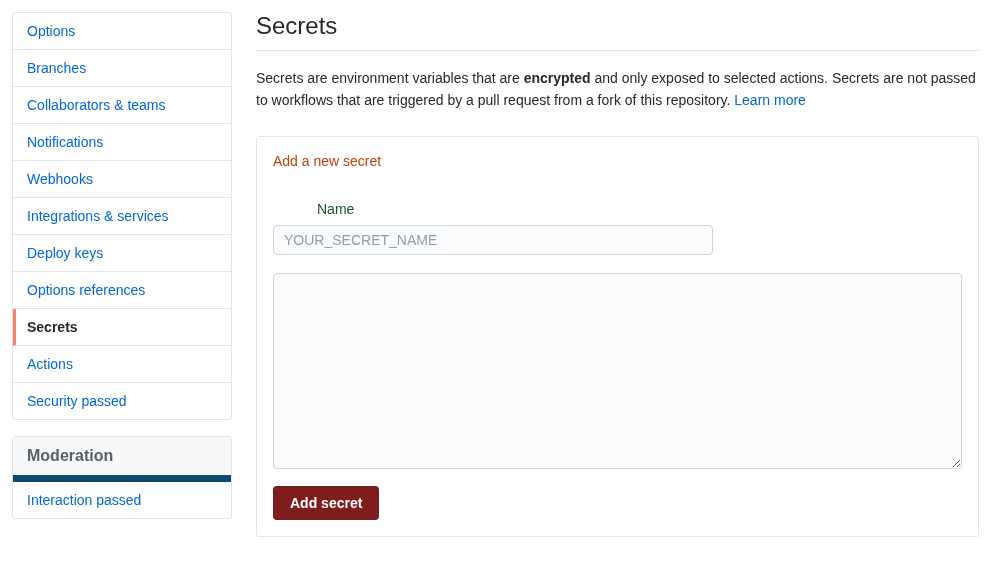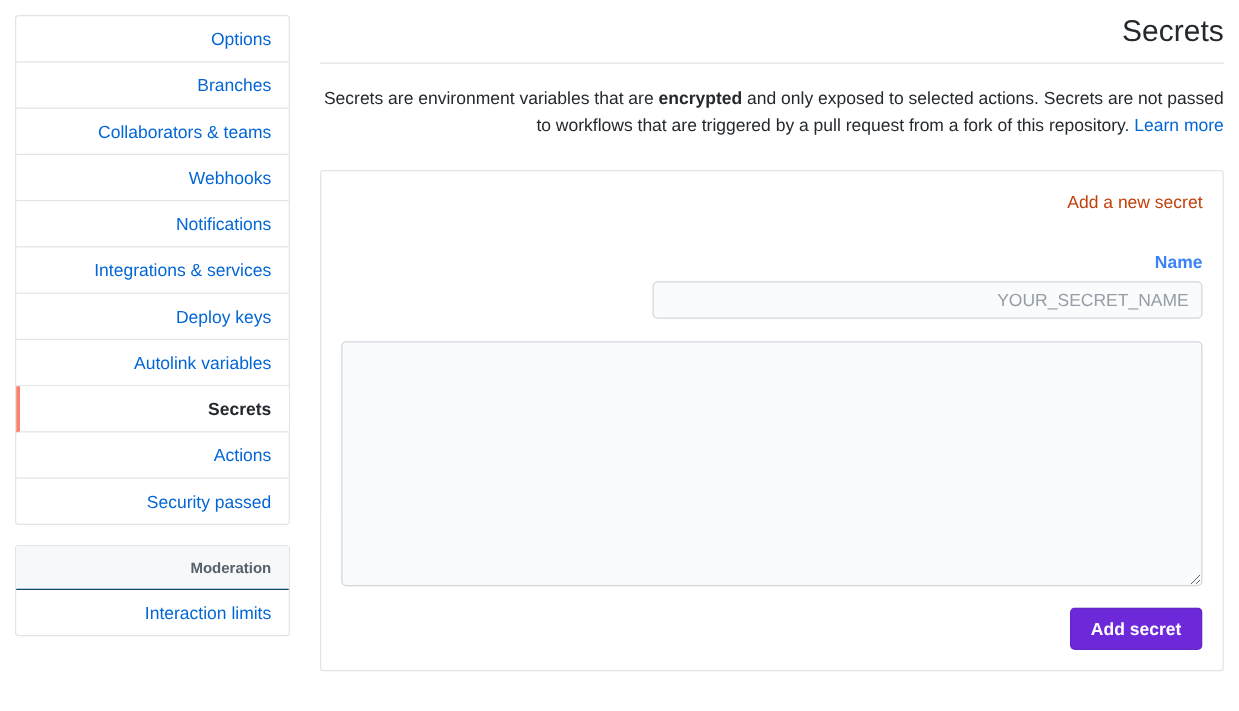--- a/index.html
+++ b/index.html
@@ -1,19 +1,18 @@
 <!DOCTYPE html>
 <html><head>
   <meta charset="utf-8">
   <style>
     * {
       box-sizing: border-box;
       margin: 0;
       padding: 0;
-      text-align: right;
     }
     body {
       font-family: -apple-system, BlinkMacSystemFont, "Segoe UI", Helvetica, Arial, sans-serif;
       font-size: 14px;
       color: #24292e;
       background: #fff;
       padding: 12px;
     }
     .container {
       display: flex;
@@ -47,22 +46,22 @@
       border-left: 3px solid #f9826c;
       padding-left: 11px;
       background: #fff;
     }
     .nav-header {
       display: block;
       padding: 10px 14px;
       background: #f6f8fa;
       color: #586069;
       font-weight: 600;
-      border-bottom: 1px solid #0c4a6e;
-      font-size: 12px;
+      border-bottom: 7px solid #0c4a6e;
+      font-size: 16px;
     }
     .main {
       flex: 1;
       min-width: 0;
     }
     .page-title {
       font-size: 24px;
       font-weight: 400;
       color: #24292e;
       padding-bottom: 10px;
@@ -87,22 +86,22 @@
       border-radius: 3px;
       padding: 16px;
     }
     .form-box-title {
       color: #c2410c;
       font-size: 14px;
       margin-bottom: 32px;
       display: block;
     }
     .form-label {
-      font-weight: 700;
-      color: #3b82f6;
+      font-weight: 400;
+      color: #14532d;
       font-size: 14px;
       margin-bottom: 8px;
       display: block;
       padding-left: 44px;
     }
     .text-input {
       width: 440px;
       max-width: 100%;
       padding: 6px 10px;
       border: 1px solid #d1d5da;
@@ -123,52 +122,52 @@
       border: 1px solid #d1d5da;
       border-radius: 4px;
       background: #fafbfc;
       font-size: 14px;
       color: #24292e;
       font-family: inherit;
       resize: both;
       margin-bottom: 14px;
     }
     .btn-primary {
-      background: #6d28d9;
+      background: #7f1d1d;
       color: #fff;
       border: 1px solid rgba(27,31,35,0.1);
       border-radius: 4px;
       padding: 8px 16px;
       font-size: 14px;
       font-weight: 600;
       cursor: pointer;
       font-family: inherit;
     }
   </style>
 </head>
 <body>
 
 <div class="container">
   <aside class="sidebar">
     <nav class="nav-group">
       <a class="nav-item">Options</a>
       <a class="nav-item">Branches</a>
       <a class="nav-item">Collaborators &amp; teams</a>
+      <a class="nav-item">Notifications</a>
       <a class="nav-item">Webhooks</a>
-      <a class="nav-item">Notifications</a>
       <a class="nav-item">Integrations &amp; services</a>
       <a class="nav-item">Deploy keys</a>
-      <a class="nav-item">Autolink variables</a>
+      <a class="nav-item">Options references</a>
       <a class="nav-item active">Secrets</a>
       <a class="nav-item">Actions</a>
       <a class="nav-item">Security passed</a>
     </nav>
     <nav class="nav-group">
       <span class="nav-header">Moderation</span>
-      <a class="nav-item">Interaction limits</a>
+      <a class="nav-item">Interaction passed</a>
     </nav>
   </aside>
 
   <main class="main">
     <h1 class="page-title">Secrets</h1>
     <p class="description">
       <span>Secrets are environment variables that are </span><strong>encrypted</strong><span> and only exposed to selected actions. Secrets are not passed to workflows that are triggered by a pull request from a fork of this repository. </span><a href="#">Learn more</a>
     </p>
 
     <div class="form-box">

